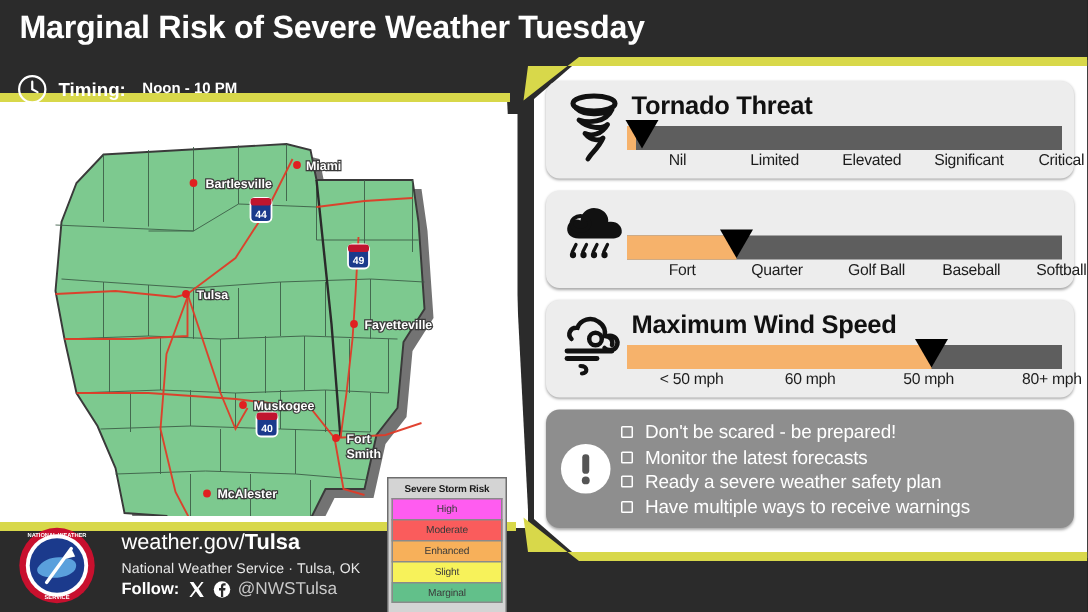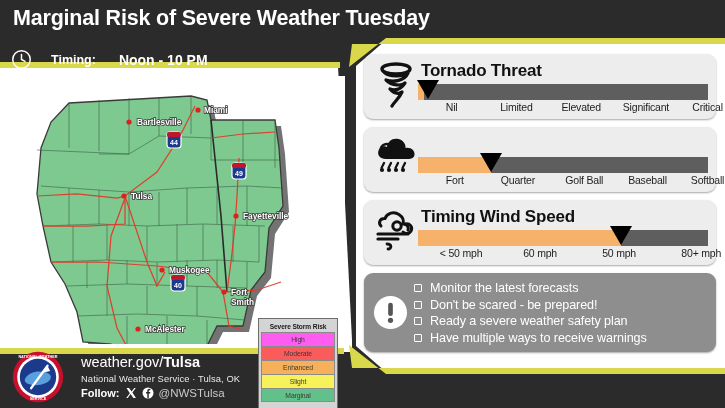--- a/index.html
+++ b/index.html
@@ -17,28 +17,28 @@
   }
 
   
   .hdr-title {
     position: absolute; left: 13px; top: 6px;
     font-size: 21.5px; font-weight: bold; color: #ffffff;
     letter-spacing: -0.2px; white-space: nowrap;
   }
   .timing-row {
     position: absolute; left: 11px; top: 49px;
-    display: flex; align-items: center; gap: 19px;
+    display: flex; align-items: center; gap: 7px;
   }
   .clock-ico { width: 21px; height: 21px; display: block; }
   .timing-label {
     font-size: 12.5px; font-weight: bold; color: #ffffff; white-space: nowrap;
   }
   .timing-value {
-    font-size: 14px; font-weight: bold; color: #ffffff;
+    font-size: 10px; font-weight: bold; color: #ffffff;
     white-space: nowrap; margin-left: 4px;
   }
 
   
   .white-area {
     position: absolute; left: 0; top: 0; width: 725px; height: 380px;
     pointer-events: none;
   }
   .white-shape {
     position: absolute; inset: 0; width: 725px; height: 380px;
@@ -352,21 +352,21 @@
     <div class="panel">
       <svg class="panel-icon" viewBox="0 0 48 48">
         <path d="M9 20 C6 17, 8 12, 13 12.5 C15 7, 22 5, 27 8.5
                  C31 11, 32 15, 31 18 C35 18, 37 21, 36 24" fill="none" stroke="#111" stroke-width="3" stroke-linecap="round"></path>
         <circle cx="25" cy="20" r="4.2" fill="none" stroke="#111" stroke-width="3"></circle>
         <path d="M33 18 C38 17, 41 21, 39 25 C37.5 28, 33 28, 31 26" fill="none" stroke="#111" stroke-width="3" stroke-linecap="round"></path>
         <path d="M6 28 H36" stroke="#111" stroke-width="3.2" stroke-linecap="round"></path>
         <path d="M6 33 H26" stroke="#111" stroke-width="3.2" stroke-linecap="round"></path>
         <path d="M15 38 C20 38, 20 43, 16 43" fill="none" stroke="#111" stroke-width="2.8" stroke-linecap="round"></path>
       </svg>
-      <div class="panel-title">Timing Wind Speed</div>
+      <div class="panel-title">Maximum Wind Speed</div>
       <div class="bar-wrap">
         <div class="bar-track"></div>
         <div class="bar-fill" style="width:70%"></div>
         <div class="bar-marker" style="left:70%"></div>
       </div>
       <div class="bar-labels">
         <span style="left:13%">&lt; 50 mph</span>
         <span style="left:38%">60 mph</span>
         <span style="left:63%">50 mph</span>
         <span style="left:89%">80+ mph</span>
@@ -375,25 +375,25 @@
 
     <div class="safety">
       <svg class="excl-ico" viewBox="0 0 36 36">
         <circle cx="18" cy="18" r="17" fill="#ffffff"></circle>
         <rect x="15.6" y="8" width="4.8" height="13.5" rx="2.3" fill="#555"></rect>
         <circle cx="18" cy="26" r="2.7" fill="#555"></circle>
       </svg>
       <div class="safety-list">
         <div class="safety-li">
           <span class="chk"></span>
-          <span class="safety-txt">Monitor the latest forecasts</span>
+          <span class="safety-txt">Don't be scared - be prepared!</span>
         </div>
         <div class="safety-li">
           <span class="chk"></span>
-          <span class="safety-txt">Don't be scared - be prepared!</span>
+          <span class="safety-txt">Monitor the latest forecasts</span>
         </div>
         <div class="safety-li">
           <span class="chk"></span>
           <span class="safety-txt">Ready a severe weather safety plan</span>
         </div>
         <div class="safety-li">
           <span class="chk"></span>
           <span class="safety-txt">Have multiple ways to receive warnings</span>
         </div>
       </div>

